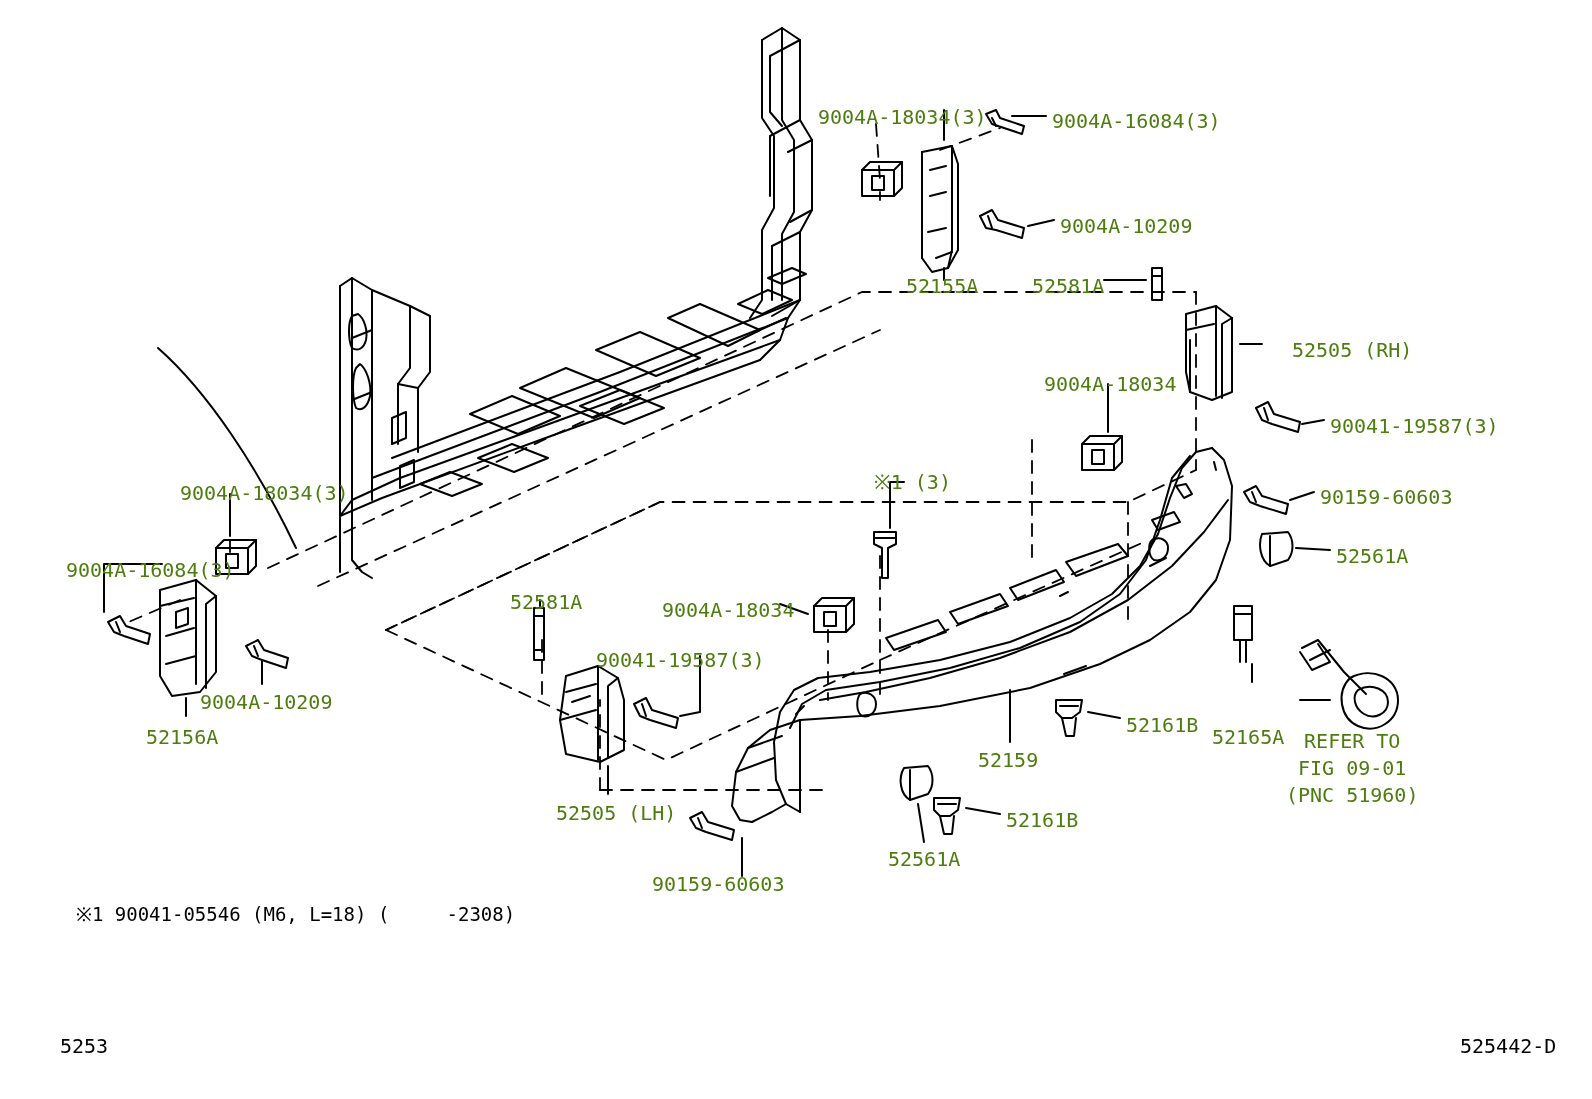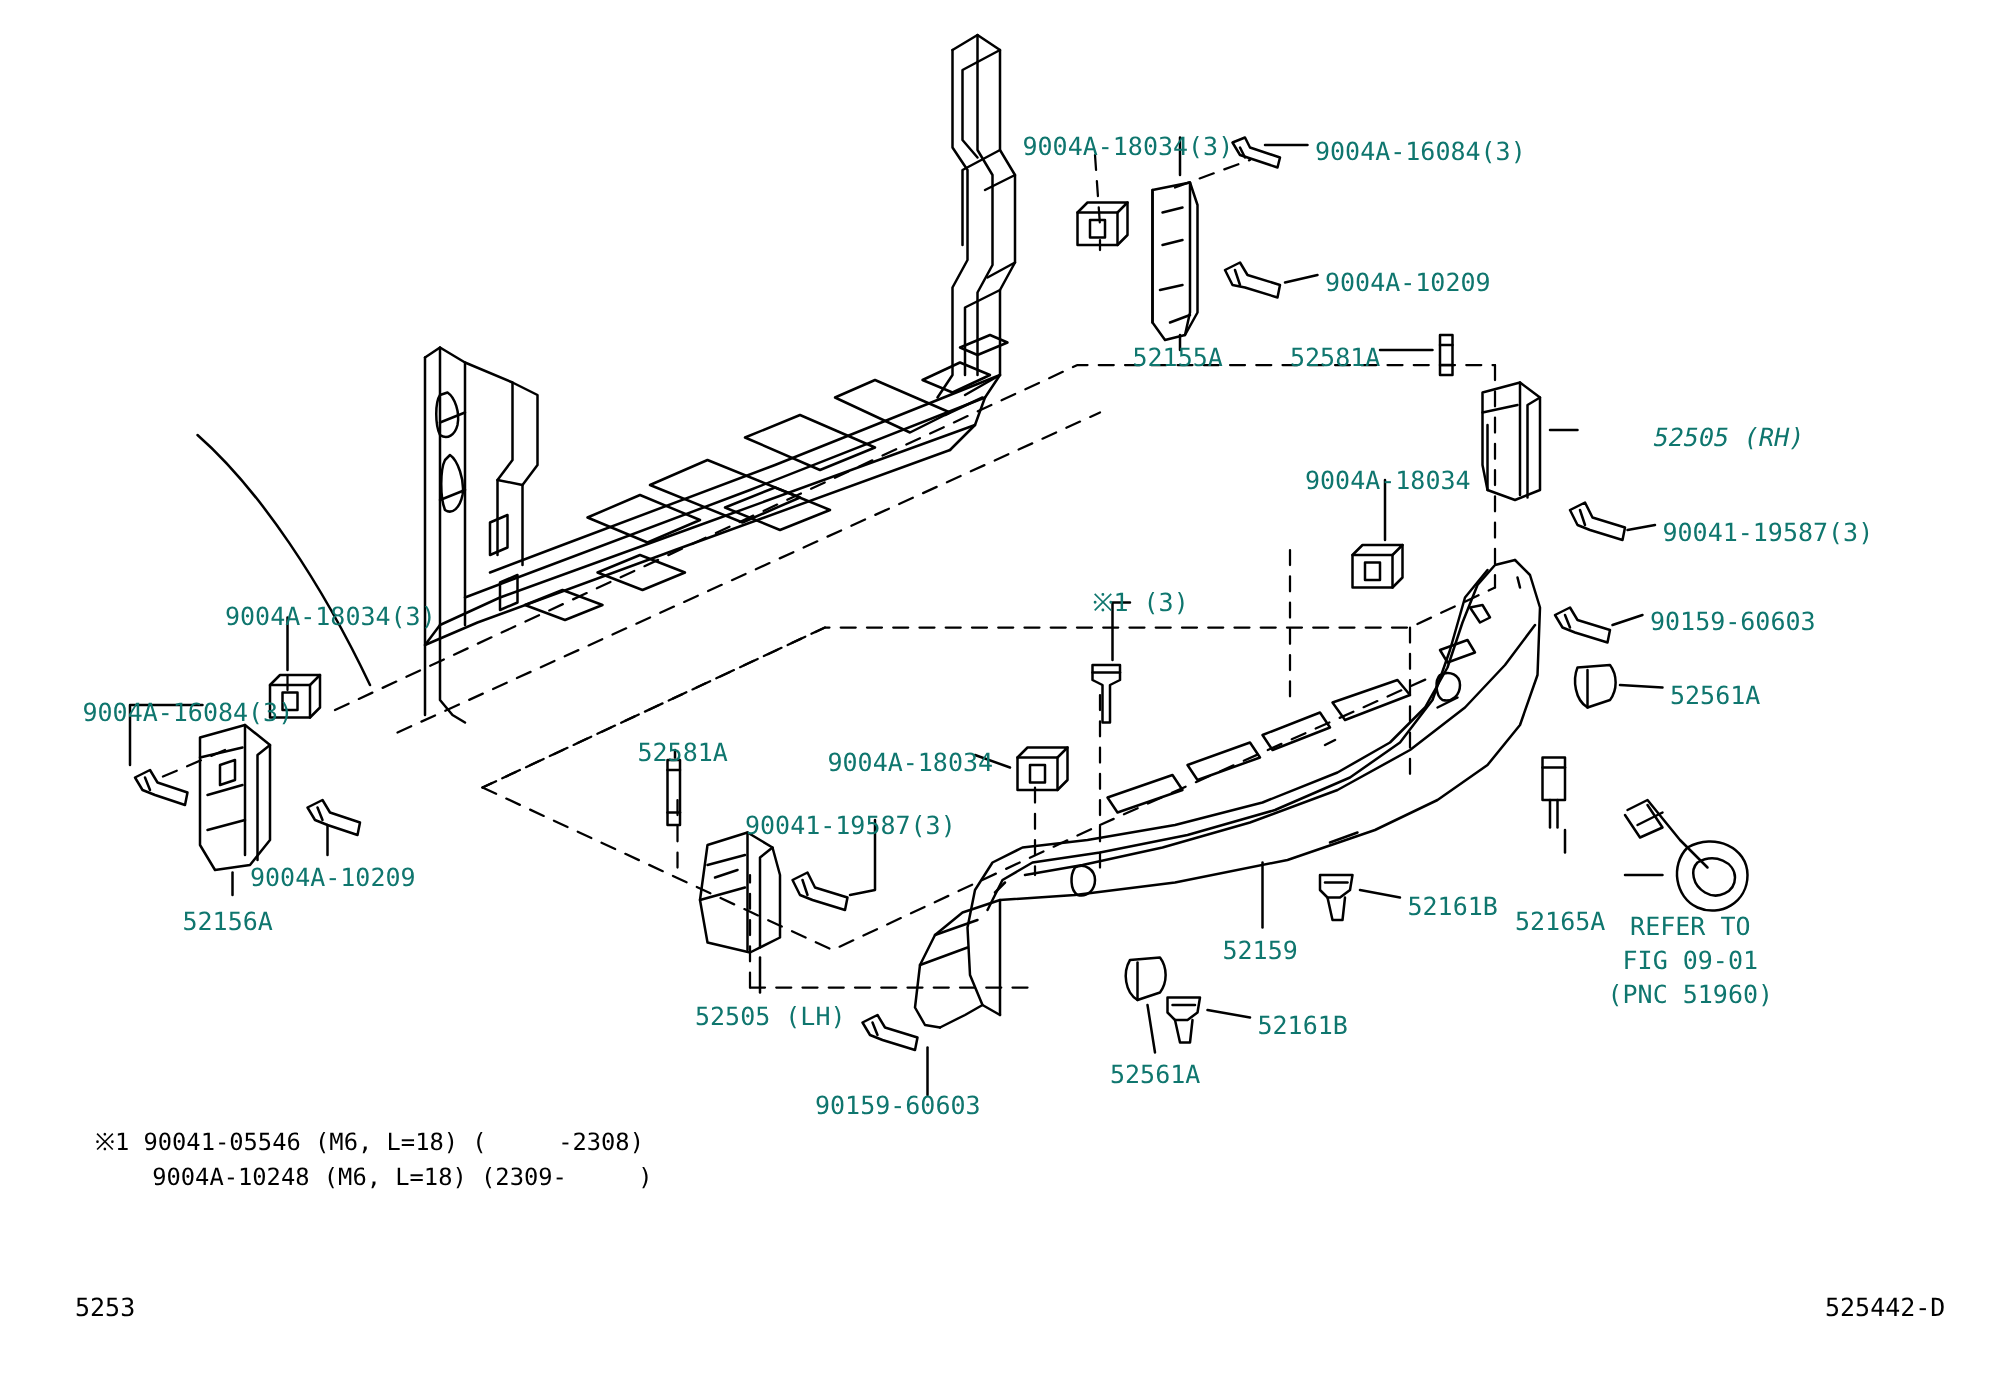--- a/index.html
+++ b/index.html
@@ -16,21 +16,21 @@
     width: 1592px;
     height: 1099px;
     background: #ffffff;
     overflow: hidden;
   }
   .lbl {
     position: absolute;
     font-family: "DejaVu Sans Mono", monospace;
     font-size: 20px;
     line-height: 1.25;
-    color: #0f766e;
+    color: #4d7c0f;
     white-space: pre;
     letter-spacing: 0px;
   }
   .lbl.multi {
     white-space: pre-line;
   }
   .footer-left, .footer-right {
     position: absolute;
     font-size: 20px;
     font-family: "DejaVu Sans Mono", monospace;
@@ -291,21 +291,21 @@
       <path d="M1330 700 L1300 700"></path>
       <path d="M904 482 L890 482 L890 528"></path>
     </g>
   </svg>
 
   <div class="lbl" style="left:818px; top:105px;">9004A-18034(3)</div>
   <div class="lbl" style="left:1052px; top:109px;">9004A-16084(3)</div>
   <div class="lbl" style="left:1060px; top:214px;">9004A-10209</div>
   <div class="lbl" style="left:906px; top:274px;">52155A</div>
   <div class="lbl" style="left:1032px; top:274px;">52581A</div>
-  <div class="lbl" style="left:1323px; top:338px;font-style:italic;">52505 (RH)</div>
+  <div class="lbl" style="left:1292px; top:338px;">52505 (RH)</div>
   <div class="lbl" style="left:1044px; top:372px;">9004A-18034</div>
   <div class="lbl" style="left:1330px; top:414px;">90041-19587(3)</div>
   <div class="lbl" style="left:180px; top:481px;">9004A-18034(3)</div>
   <div class="lbl" style="left:1320px; top:485px;">90159-60603</div>
   <div class="lbl" style="left:874px; top:470px;">※1 (3)</div>
   <div class="lbl" style="left:66px; top:558px;">9004A-16084(3)</div>
   <div class="lbl" style="left:1336px; top:544px;">52561A</div>
   <div class="lbl" style="left:510px; top:590px;">52581A</div>
   <div class="lbl" style="left:662px; top:598px;">9004A-18034</div>
   <div class="lbl" style="left:596px; top:648px;">90041-19587(3)</div>
@@ -317,18 +317,17 @@
   <div class="lbl" style="left:556px; top:801px;">52505 (LH)</div>
   <div class="lbl" style="left:1006px; top:808px;">52161B</div>
   <div class="lbl" style="left:888px; top:847px;">52561A</div>
   <div class="lbl" style="left:652px; top:872px;">90159-60603</div>
 
   <div class="lbl multi" style="left:1286px; top:728px; line-height:1.35;text-align:center;">REFER TO
 FIG 09-01
 (PNC 51960)</div>
 
   <div class="note-block" style="left:76px; top:885px;">※1 90041-05546 (M6, L=18) (     -2308)</div>
-  <div class="note-block" style="left:76px; top:913px;">    9004A-10248 (M6, L=18) (2309-     )</div>
 
   <div class="footer-left" style="left:60px; top:1034px;text-align:center;">5253</div>
   <div class="footer-right" style="left:1460px; top:1034px;">525442-D</div>
 
 </div>
 
 </body></html>

